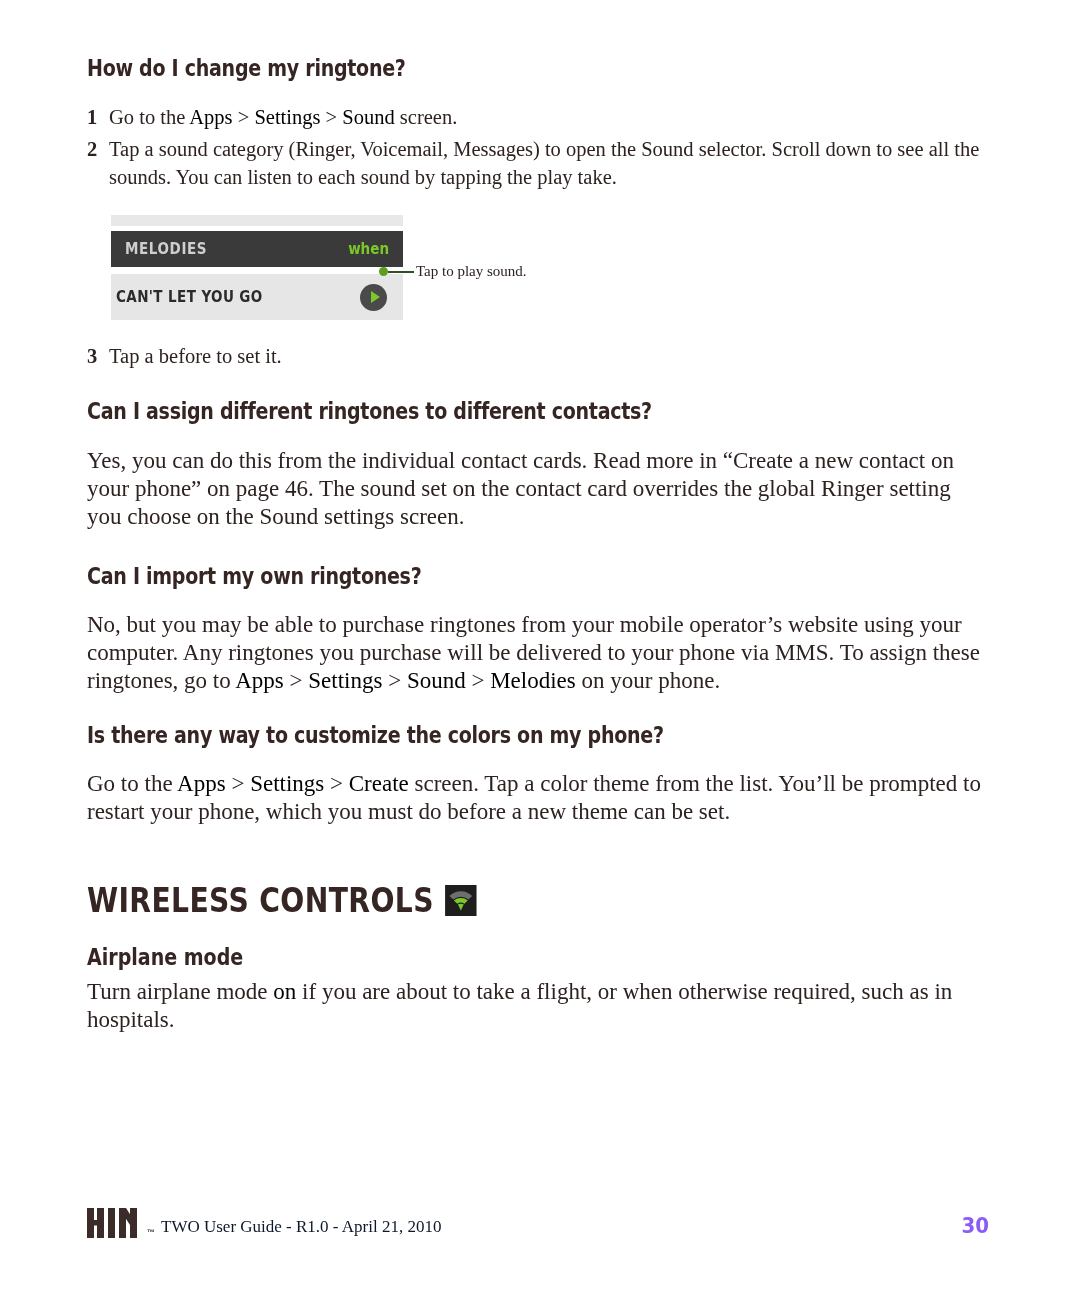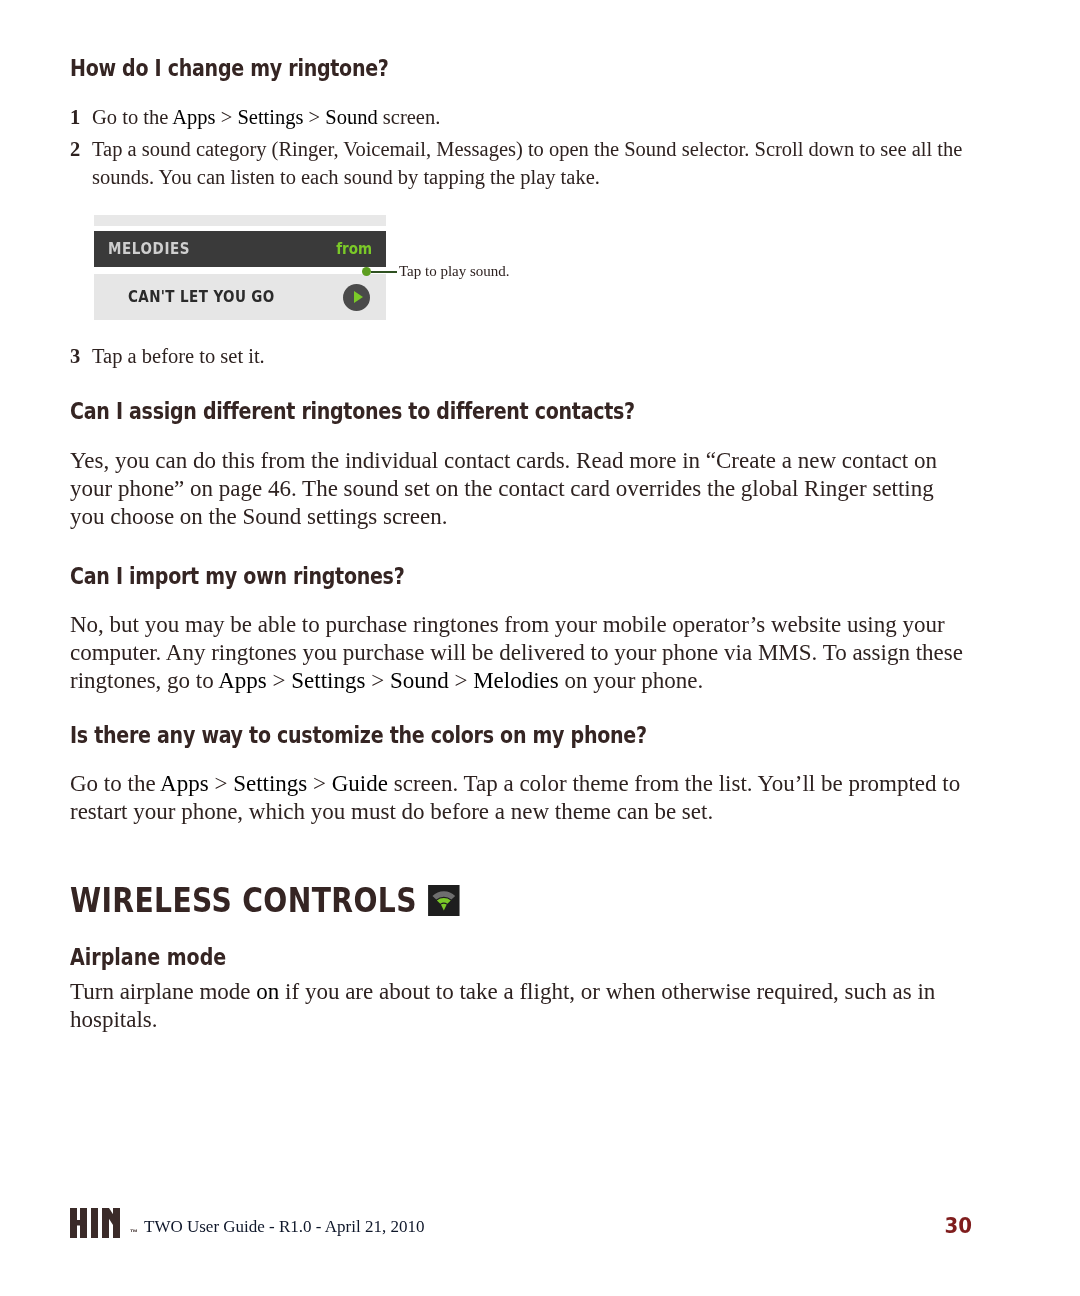--- a/index.html
+++ b/index.html
@@ -10,21 +10,21 @@
   body {
     width: 1080px;
     height: 1296px;
     position: relative;
     font-family: "Liberation Serif", serif;
     color: #2e2220;
     overflow: hidden;
   }
   .page {
     position: absolute;
-    left: 0; top: 0;
+    left: 17px; top: 0;
     width: 1042px;
     height: 1296px;
     box-sizing: border-box;
     padding: 55px 70px 0 70px;
   }
 
   
   .h-question {
     font-family: "Liberation Sans Narrow", "DejaVu Sans Condensed", "Liberation Sans", sans-serif;
     font-weight: bold;
@@ -130,21 +130,21 @@
     font-size: 15px;
     color: #7bc928;
   }
   .song-row {
     margin-top: 7px;
     height: 46px;
     background: #e6e6e6;
     display: flex;
     align-items: center;
     justify-content: space-between;
-    padding: 0 16px 0 34px;
+    padding: 0 16px 0 5px;
     box-sizing: border-box;
   }
   .song-name {
     font-family: "Liberation Sans Narrow", "DejaVu Sans Condensed", "Liberation Sans", sans-serif;
     font-weight: bold;
     font-size: 15px;
     letter-spacing: 0.4px;
     color: #2b2b2b;
   }
   .play-btn {
@@ -236,21 +236,21 @@
   .footer-text {
     font-family: "Liberation Serif", serif;
     font-size: 17px;
     color: #0f172a;
     margin-bottom: 1px;
   }
   .page-num {
     font-family: "Liberation Sans Narrow", "DejaVu Sans Condensed", "Liberation Sans", sans-serif;
     font-weight: bold;
     font-size: 22px;
-    color: #7f1d1d;
+    color: #8b5cf6;
   }
 </style>
 </head>
 <body>
 
 <div class="page">
 
   <h2 class="h-question">How do I change my ringtone?</h2>
 
   <div class="steps" style="margin-top:22px;">
@@ -264,21 +264,21 @@
       <div class="step-num">2</div>
       <div class="step-body">Tap a sound category (Ringer, Voicemail, Messages) to open the Sound selector. Scroll down to see all the sounds. You can listen to each sound by tapping the play take.</div>
     </div>
   </div>
 
   <div class="widget-wrap" style="margin-top:24px;">
     <div class="scroll-strip"></div>
 
     <div class="melodies-bar">
       <span class="melodies-title">MELODIES</span>
-      <span class="melodies-hide">from</span>
+      <span class="melodies-hide">when</span>
     </div>
 
     <div class="song-row">
       <span class="song-name">CAN'T LET YOU GO</span>
       <span class="play-btn">
         <span class="play-tri green"></span>
       </span>
     </div>
 
 
@@ -299,21 +299,21 @@
   <h2 class="h-question" style="margin-top:28px;">Can I assign different ringtones to different contacts?</h2>
   <p class="body-text" style="margin-top:23px;">Yes, you can do this from the individual contact cards. Read more in “Create a new contact on your phone” on page 46. The sound set on the contact card overrides the global Ringer setting you choose on the Sound settings screen.</p>
 
   <h2 class="h-question" style="margin-top:32px;">Can I import my own ringtones?</h2>
   <p class="body-text" style="margin-top:22px;">
     <span>No, but you may be able to purchase ringtones from your mobile operator’s website using your computer. Any ringtones you purchase will be delivered to your phone via MMS. To assign these ringtones, go to </span><span class="nav-term">Apps</span><span class="sep"> &gt; </span><span class="nav-term">Settings</span><span class="sep"> &gt; </span><span class="nav-term">Sound</span><span class="sep"> &gt; </span><span class="nav-term">Melodies</span><span> on your phone.</span>
   </p>
 
   <h2 class="h-question" style="margin-top:27px;">Is there any way to customize the colors on my phone?</h2>
   <p class="body-text" style="margin-top:22px;">
-    <span>Go to the </span><span class="nav-term">Apps</span><span class="sep"> &gt; </span><span class="nav-term">Settings</span><span class="sep"> &gt; </span><span class="nav-term">Guide</span><span> screen. Tap a color theme from the list. You’ll be prompted to restart your phone, which you must do before a new theme can be set.</span>
+    <span>Go to the </span><span class="nav-term">Apps</span><span class="sep"> &gt; </span><span class="nav-term">Settings</span><span class="sep"> &gt; </span><span class="nav-term">Create</span><span> screen. Tap a color theme from the list. You’ll be prompted to restart your phone, which you must do before a new theme can be set.</span>
   </p>
 
   <h1 class="h-section" style="margin-top:55px;">
     <span>WIRELESS CONTROLS</span>
     <span class="wifi-icon">
       <svg width="31" height="31" viewBox="0 0 31 31" xmlns="http://www.w3.org/2000/svg">
         <rect x="0" y="0" width="31" height="31" fill="#1e1e1e"></rect>
         <path d="M4.2 11.0 A16 16 0 0 1 26.8 11.0 L23.0 14.6 A11 11 0 0 0 8.0 14.6 Z" fill="#6e6e6e"></path>
         <path d="M8.6 15.4 A11 11 0 0 1 22.4 15.4 L19.0 18.7 A6.6 6.6 0 0 0 12.0 18.7 Z" fill="#7bc928"></path>
         <path d="M12.6 19.5 A6 6 0 0 1 18.4 19.5 L15.5 25.5 Z" fill="#7bc928"></path>

